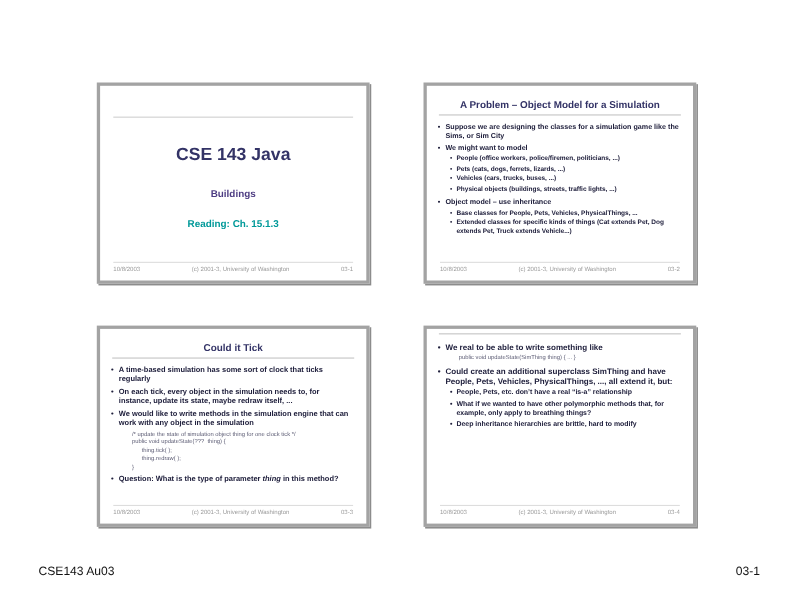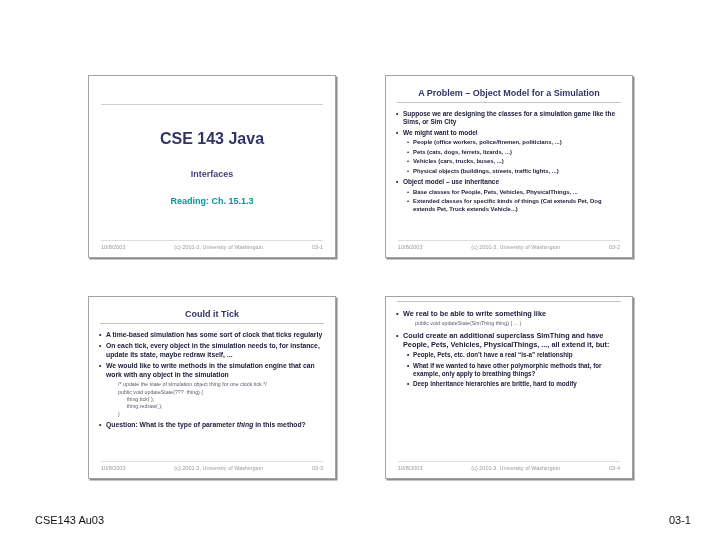--- a/index.html
+++ b/index.html
@@ -1,21 +1,21 @@
 <!DOCTYPE html>
 <html><head>
 <meta charset="utf-8">
 <style>
   html,body{margin:0;padding:0;background:#fff;}
   #page{position:relative;width:720px;height:557px;background:#ffffff;overflow:hidden;
         font-family:"Liberation Sans",sans-serif;}
 
   
   .slide{position:absolute;width:248px;height:183px;background:#ffffff;
-         border:1px solid #a3a3a3;box-shadow:1.5px 1.5px 0 #8c8c8c;box-sizing:border-box;}
+         border:3px solid #a3a3a3;box-shadow:1.5px 1.5px 0 #8c8c8c;box-sizing:border-box;}
   .slide-1{left:88px;top:75px;}
   .slide-2{left:385px;top:75px;}
   .slide-3{left:88px;top:296px;}
   .slide-4{left:385px;top:296px;}
 
   
   .top-rule{position:absolute;top:28px;left:12px;right:12px;border-top:1px solid #cfcfcf;}
   .t-main{position:absolute;top:54px;left:0;right:0;text-align:center;
           font-size:16px;font-weight:bold;color:#333366;}
   .t-sub{position:absolute;top:93px;left:0;right:0;text-align:center;
@@ -53,21 +53,21 @@
   .page-footer-right{position:absolute;right:29px;top:514px;font-size:11px;color:#111;}
 </style>
 </head>
 <body>
 
 <div id="page">
 
   <div class="slide slide-1">
     <div class="top-rule"></div>
     <div class="t-main">CSE 143 Java</div>
-    <div class="t-sub">Interfaces</div>
+    <div class="t-sub">Buildings</div>
     <div class="t-reading">Reading: Ch. 15.1.3</div>
     <div class="s-footer">
       <span class="f-date">10/8/2003</span>
       <span class="f-copy">(c) 2001-3, University of Washington</span>
       <span class="f-num">03-1</span>
     </div>
   </div>
 
   <div class="slide slide-2 dense">
     <div class="c-title">A Problem – Object Model for a Simulation</div>

